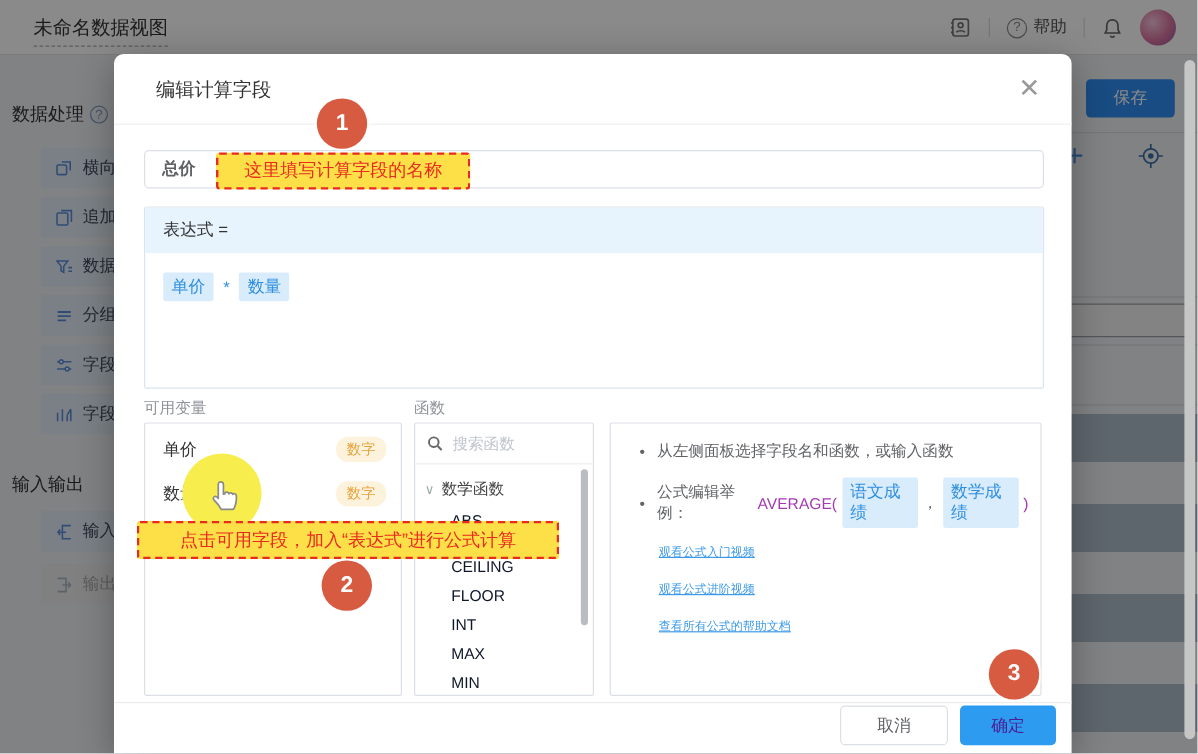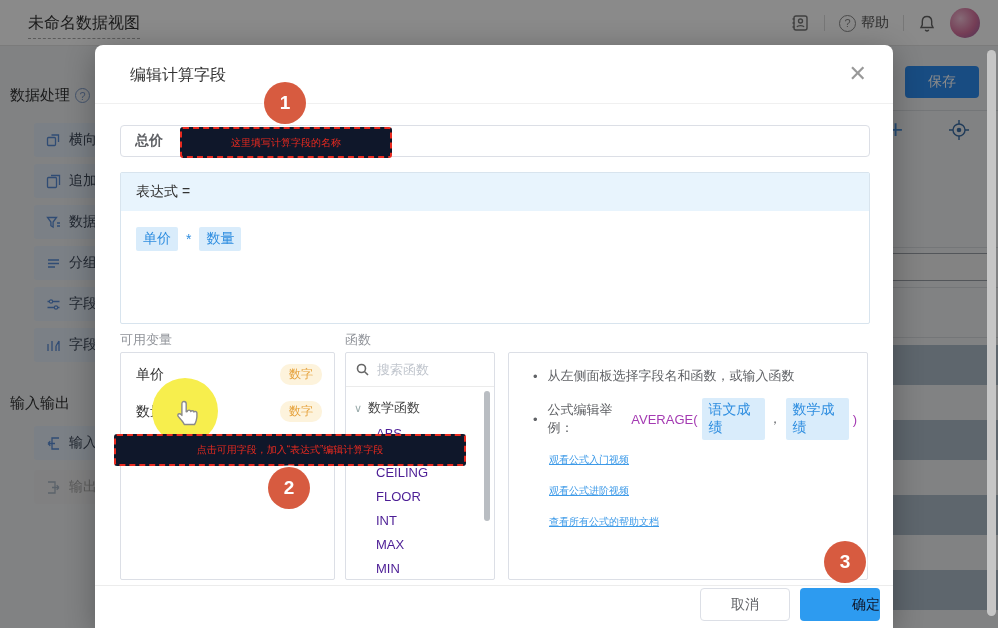--- a/index.html
+++ b/index.html
@@ -69,45 +69,45 @@
   .badge { background:#fdf3dc; color:#e6a23c; font-size:12px; padding:2px 9px; border-radius:10px; }
 
   .fn-search { height:34px; border-bottom:1px solid #ebebeb; display:flex; align-items:center;
     gap:8px; padding:0 10px; }
   .fn-search input { border:none; outline:none; width:90px; font-size:13px; color:#333;
     font-family:inherit; }
   .fn-search input::placeholder { color:#bfc4cc; }
   .fn-tree-head { display:flex; align-items:center; gap:6px; padding:12px 0 0 8px;
     font-size:13px; color:#444; }
   .chev { color:#9aa; font-size:11px; }
-  .fn-item { display:block; padding-left:30px; margin-top:9px; font-size:13px; color:#4c1d95; }
+  .fn-item { display:block; padding-left:30px; margin-top:9px; font-size:13px; color:#0f172a; }
   .fn-item.gap-after { margin-bottom:24px; }
   .fn-scroll { position:absolute; right:4px; top:38px; width:6px; height:130px;
     background:#b9bdc2; border-radius:3px; }
 
   .tips { padding:14px 10px 0 24px; font-size:13px; color:#606266; }
   .tip-row { display:flex; gap:10px; margin-bottom:13px; align-items:center; }
   .bullet { color:#606266; font-size:13px; }
   .tip-example { display:flex; align-items:center; gap:4px; flex-wrap:nowrap; }
   .fn-purple { color:#a43ab2; }
   .tip-links a, .tip-link { display:block; color:#3d9ae8; text-decoration:underline;
     font-size:10px; margin:0 0 17px 16px; cursor:pointer; }
 
   .m-foot-line { position:absolute; left:0; top:540px; width:100%; height:1px; background:#ececec; }
   .btn { position:absolute; top:543px; height:33px; border-radius:4px; font-size:14px;
     font-family:inherit; cursor:pointer; }
   .btn-cancel { left:605px; width:90px; background:#fff; border:1px solid #dcdfe6; color:#606266; }
-  .btn-ok { left:705px; width:80px; background:#2d9bf0; border:none; color:#0f172a;text-align:right; }
+  .btn-ok { left:705px; width:80px; background:#2d9bf0; border:none; color:#4c1d95; }
 
   
   .step { position:absolute; width:42px; height:42px; border-radius:50%; background:#d75b40;
     color:#fff; font-size:19px; font-weight:bold; display:flex; align-items:center;
     justify-content:center; z-index:30; box-shadow:0 0 0 2px rgba(255,255,255,0.5); }
-  .note { position:absolute; border:2px dashed #ea2a1f; background:#0f172a; color:#ea2a1f;
-    font-size:10px; display:flex; align-items:center; justify-content:center; z-index:30;
+  .note { position:absolute; border:2px dashed #ea2a1f; background:#fde047; color:#ea2a1f;
+    font-size:15px; display:flex; align-items:center; justify-content:center; z-index:30;
     border-radius:3px; white-space:nowrap;text-align:center; }
   .hl-circle { position:absolute; left:152px; top:378px; width:66px; height:66px; border-radius:50%;
     background:#f7ee4d; z-index:25; display:flex; align-items:center; justify-content:center; }
 
   
   .page-scroll { position:absolute; right:2px; top:50px; width:9px; height:566px;
     background:#c6c6c6; border-radius:5px; z-index:40; }
 </style>
 </head>
 <body>
@@ -330,18 +330,18 @@
     <span style="display:inline-flex;margin:6px 0 0 6px;">
       <svg width="26" height="30" viewBox="0 0 26 30">
         <path d="M9 2.5c1.3 0 2.2.9 2.2 2.3v8l1-.2c.4-2 3.3-1.8 3.6 0 .5-1.3 2.9-1.1 3.2.4.6-1 2.7-.7 2.9.8.1 1-.1 5.7-.7 7.8-.6 2.2-1.7 3.9-1.7 3.9H9.3s-.7-1.6-2-3.3c-1.2-1.6-3.4-3.8-4.1-4.8-.7-.9-.4-2.3.7-2.6 1-.3 1.8.2 2.5 1l.5.6V4.8C6.9 3.4 7.7 2.5 9 2.5z" fill="#fff" stroke="#8a8a8a" stroke-width="1.4" stroke-linejoin="round"></path>
       </svg>
     </span>
   </div>
 
   <div class="step" style="left:264px;top:82px;">1</div>
   <div class="note" style="left:180px;top:127px;width:212px;height:31px;">这里填写计算字段的名称</div>
 
-  <div class="note" style="left:114px;top:434px;width:352px;height:32px;">点击可用字段，加入“表达式”编辑计算字段</div>
+  <div class="note" style="left:114px;top:434px;width:352px;height:32px;">点击可用字段，加入“表达式”进行公式计算</div>
   <div class="step" style="left:268px;top:467px;">2</div>
   <div class="step" style="left:824px;top:541px;">3</div>
 
   <div class="page-scroll"></div>
 </div>
 
 </body></html>

